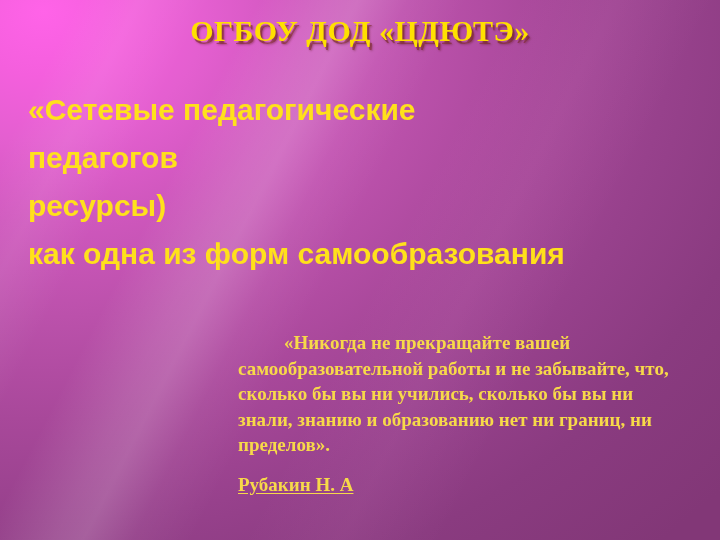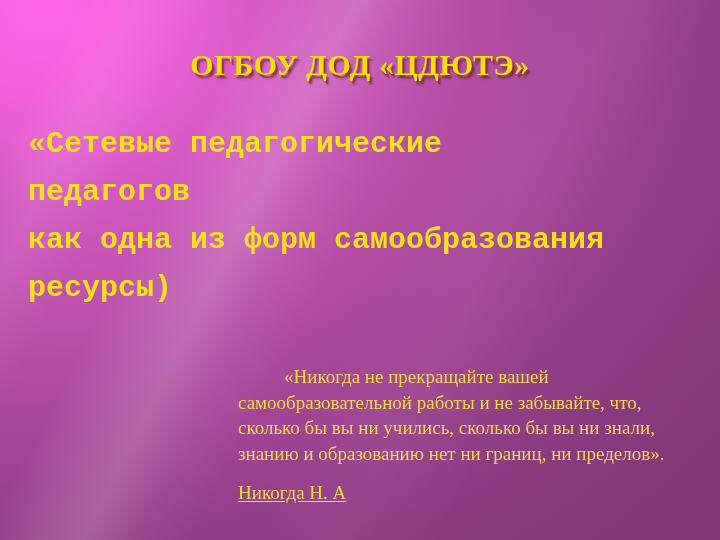--- a/index.html
+++ b/index.html
@@ -41,21 +41,21 @@
     content: "";
     position: absolute;
     inset: 0;
     pointer-events: none;
     background: linear-gradient(117deg,
       rgba(255,255,255,0.00) 52%,
       rgba(255,200,240,0.055) 62%,
       rgba(255,255,255,0.00) 72%);
   }
 
-  .layer { position: absolute; z-index: 2; margin-top: 34px; }
+  .layer { position: absolute; z-index: 2; }
 
   
   #title {
     top: 14px;
     left: 0;
     width: 720px;
     text-align: center;
     color: #ffe000;
     font-size: 30px;
     font-weight: bold;
@@ -71,33 +71,33 @@
 
   
   #heading {
     top: 86px;
     left: 28px;
     width: 672px;
     color: #ffe11b;
     font-size: 30px;
     font-weight: bold;
     line-height: 48px;
-    font-family: Liberation Mono, monospace;
+    font-family: Liberation Sans, sans-serif;
   }
   #heading .hline { display: block; white-space: nowrap; }
 
   
   #quote {
     top: 330px;
     left: 238px;
     width: 448px;
     color: #f7d949;
     font-size: 19px;
     line-height: 25.5px;
-    font-weight: normal;
+    font-weight: bold;
     text-align: left;
     font-family: "Liberation Serif", "DejaVu Serif", serif;
   }
   #quote-text {
     margin: 0;
     text-indent: 46px;
   }
   #quote-author {
     margin: 14px 0 0 0;
     display: inline-block;
@@ -108,22 +108,22 @@
 </head>
 <body>
 
 <div id="slide">
 
   <div class="layer" id="title">ОГБОУ ДОД «ЦДЮТЭ»</div>
 
   <div class="layer" id="heading">
     <span class="hline">«Сетевые педагогические</span>
     <span class="hline">педагогов</span>
+    <span class="hline">ресурсы)</span>
     <span class="hline">как одна из форм самообразования</span>
-    <span class="hline">ресурсы)</span>
   </div>
 
   <div class="layer" id="quote">
     <p id="quote-text">«Никогда не прекращайте вашей самообразовательной работы и не забывайте, что, сколько бы вы ни учились, сколько бы вы ни знали, знанию и образованию нет ни границ, ни пределов».</p>
-    <p id="quote-author">Никогда Н. А</p>
+    <p id="quote-author">Рубакин Н. А</p>
   </div>
 
 </div>
 
 </body></html>

